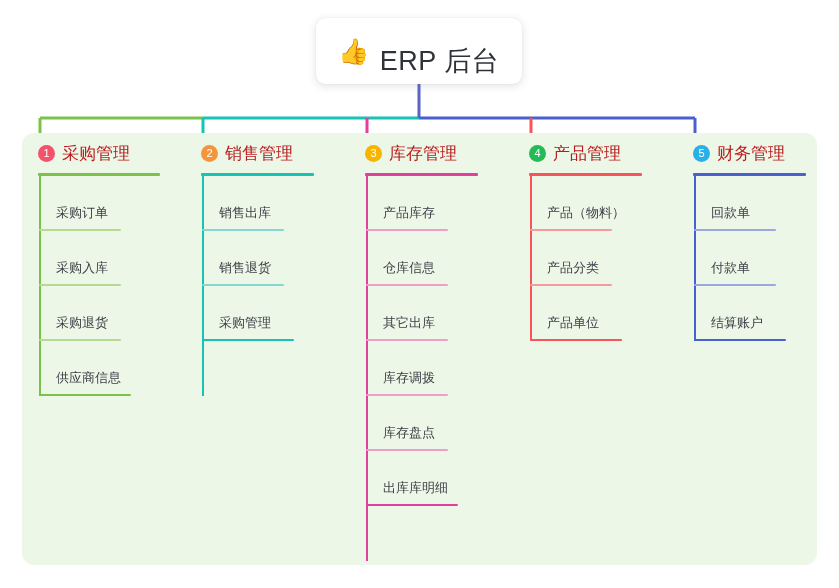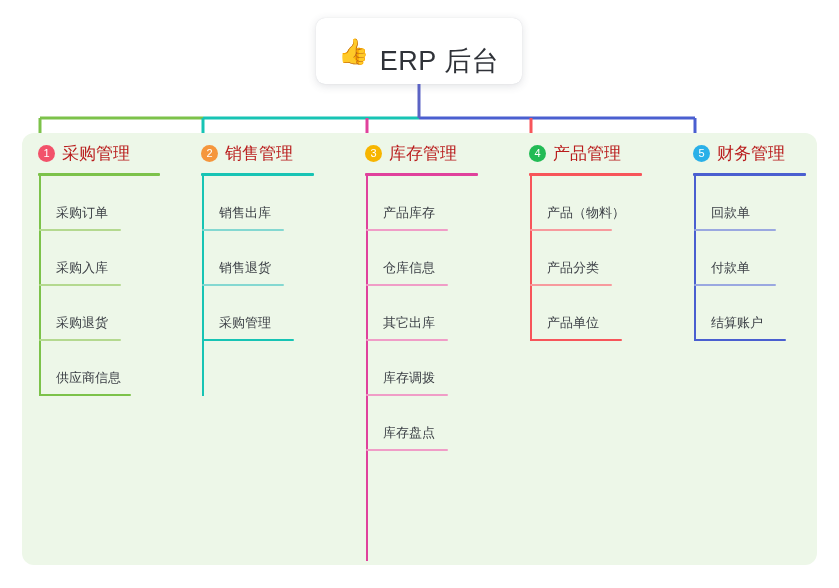--- a/index.html
+++ b/index.html
@@ -241,20 +241,24 @@
             <div class="leaf-rule" style="background: rgb(240, 157, 199); width: 82px;"></div>
           </div>
           <div class="leaf">
             <span class="leaf-label">库存调拨</span>
             <div class="leaf-rule" style="background: rgb(240, 157, 199); width: 82px;"></div>
           </div>
           <div class="leaf">
             <span class="leaf-label">库存盘点</span>
             <div class="leaf-rule" style="background: rgb(240, 157, 199); width: 82px;"></div>
           </div>
+          <div class="leaf">
+            <span class="leaf-label">出库库明细</span>
+            <div class="leaf-rule" style="background: rgb(224, 65, 156); width: 92px;"></div>
+          </div>
         </div>
       </div>
       <div class="column" style="left: 513px;">
         <div class="col-head">
           <span class="badge" style="background: rgb(34, 187, 85);">4</span>
           <span class="col-title">产品管理</span>
         </div>
         <div class="head-rule" style="background: rgb(247, 85, 90); width: 113px;"></div>
         <div class="spine" style="background: rgb(247, 85, 90); height: 168px;"></div>
         <div class="leaves">

